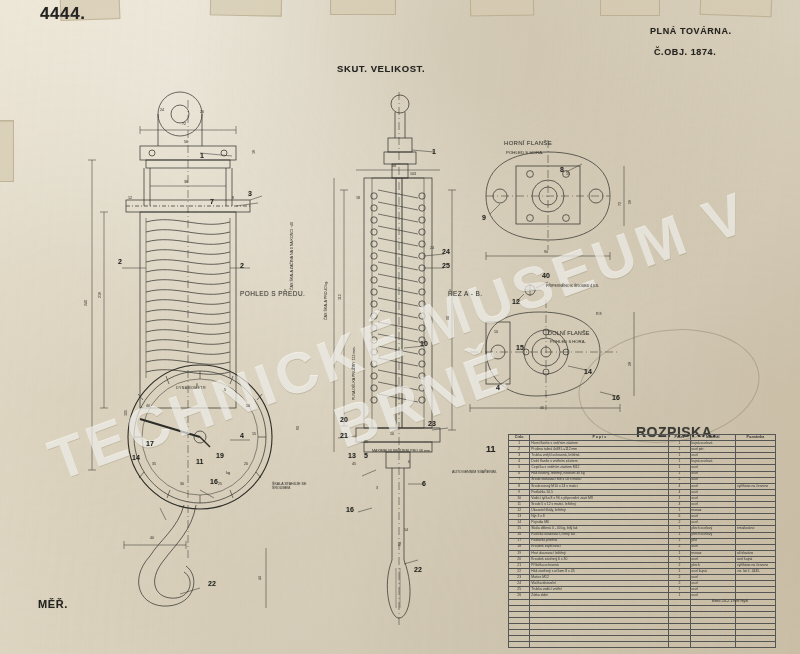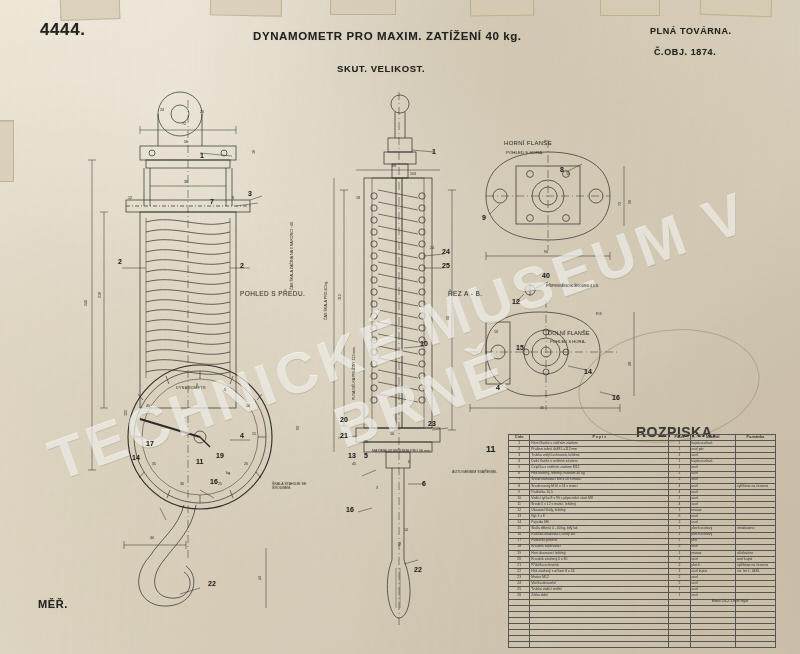--- a/index.html
+++ b/index.html
@@ -52,22 +52,21 @@
 <div id="sheet">
 
   <div class="tape" style="left:60px;top:-6px;width:58px;height:24px;transform:rotate(-2deg);"></div>
   <div class="tape" style="left:210px;top:-8px;width:70px;height:22px;transform:rotate(1deg);"></div>
   <div class="tape" style="left:330px;top:-7px;width:64px;height:20px;"></div>
   <div class="tape" style="left:470px;top:-8px;width:62px;height:22px;transform:rotate(-1deg);"></div>
   <div class="tape" style="left:600px;top:-6px;width:58px;height:20px;"></div>
   <div class="tape" style="left:700px;top:-8px;width:70px;height:22px;transform:rotate(2deg);"></div>
   <div class="tape" style="left:-8px;top:120px;width:20px;height:60px;"></div>
 
-  <div class="ink hand" style="left:40px;top:20px;font-size:17px;">4444.</div>
-  <div class="ink hand" style="left:253px;top:30px;font-size:11.5px;">DYNAMOMETR PRO MAXIM. ZATÍŽENÍ 40 kg.</div>
+  <div class="ink hand" style="left:40px;top:4px;font-size:17px;">4444.</div>
   <div class="ink hand" style="left:337px;top:63px;font-size:9.5px;">SKUT. VELIKOST.</div>
   <div class="ink hand" style="left:650px;top:26px;font-size:9px;">PLNÁ TOVÁRNA.</div>
   <div class="ink hand" style="left:654px;top:47px;font-size:9px;">Č.OBJ. 1874.</div>
   <div class="ink hand" style="left:38px;top:598px;font-size:11px;">MĚŘ.</div>
 
   <svg width="800" height="654" style="stroke:#2c2c29;fill:none;stroke-width:.7">
 
     <circle cx="180" cy="114" r="22"></circle>
     <circle cx="180" cy="114" r="9"></circle>
     <path d="M158 114 L158 146 M202 114 L202 146"></path>

